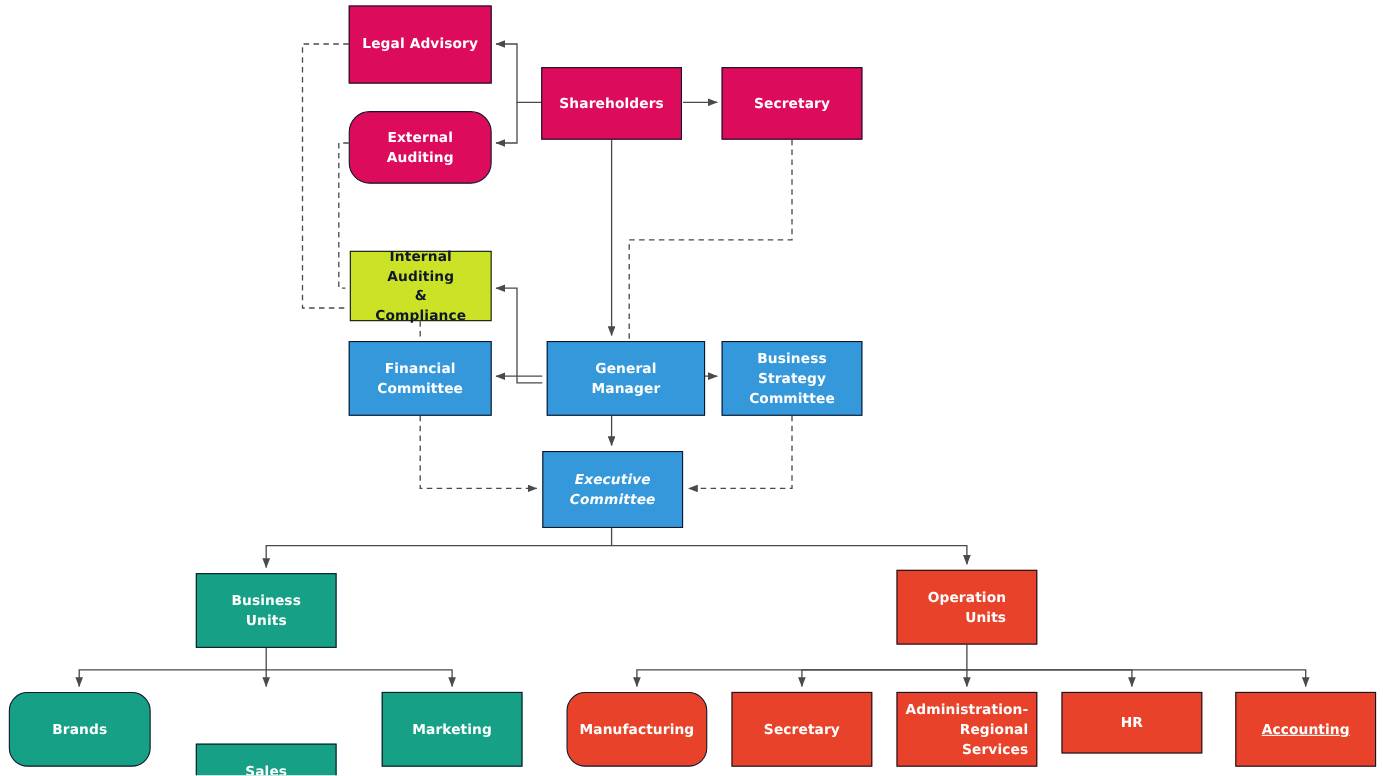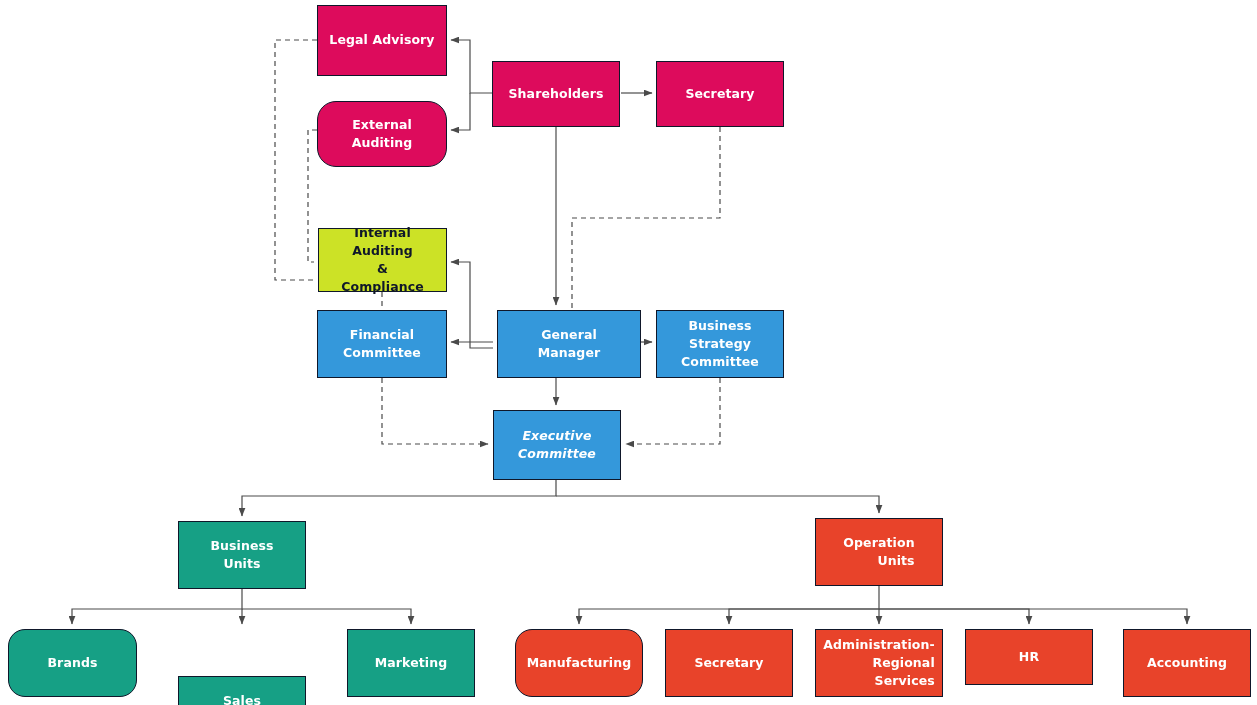--- a/index.html
+++ b/index.html
@@ -112,16 +112,16 @@
       <div class="node teal" style="left: 8px; top: 629px; width: 129px; height: 68px; border-radius: 17px;">Brands</div>
       <div class="node teal" style="left: 178px; top: 629px; width: 128px; height: 68px; margin-top: 47px;">Sales
 Support Service</div>
       <div class="node teal" style="left: 347px; top: 629px; width: 128px; height: 68px;">Marketing</div>
       <div class="node orange" style="left: 515px; top: 629px; width: 128px; height: 68px; border-radius: 17px;">Manufacturing</div>
       <div class="node orange" style="left: 665px; top: 629px; width: 128px; height: 68px;">Secretary</div>
       <div class="node orange" style="left: 815px; top: 629px; width: 128px; height: 68px;">Administration-
 Regional
 Services</div>
       <div class="node orange" style="left: 965px; top: 629px; width: 128px; height: 56px;">HR</div>
-      <div class="node orange" style="left: 1123px; top: 629px; width: 128px; height: 68px;">Accounting</div>
+      <div class="node orange" style="left: 1123px; top: 629px; width: 128px; height: 68px; text-decoration: underline;">Accounting</div>
     </div>
 
 </div>
 
 </body></html>

